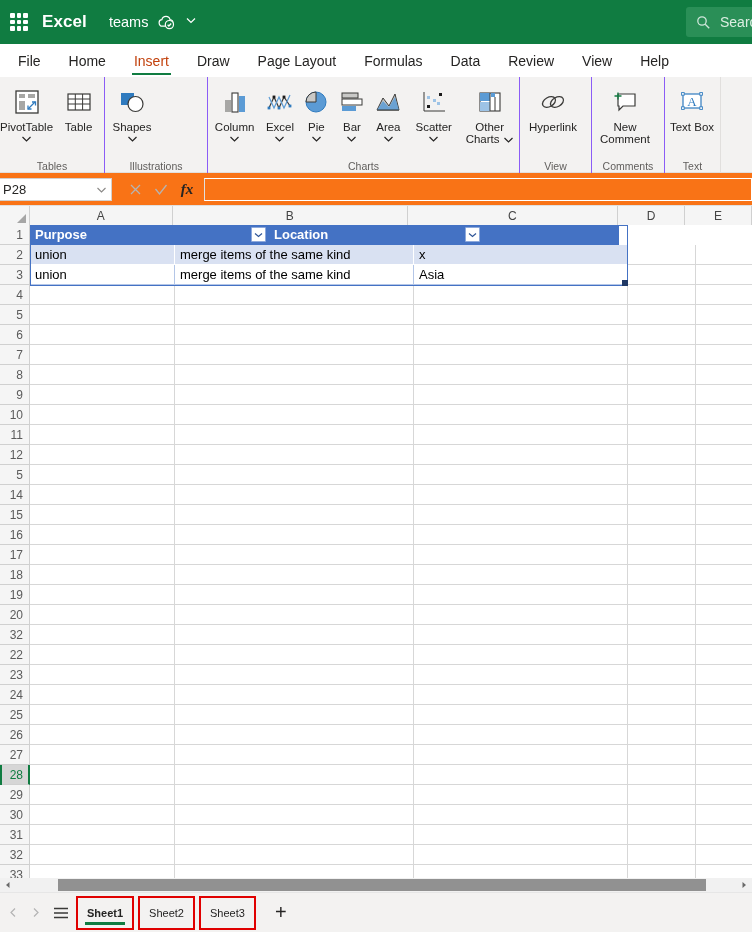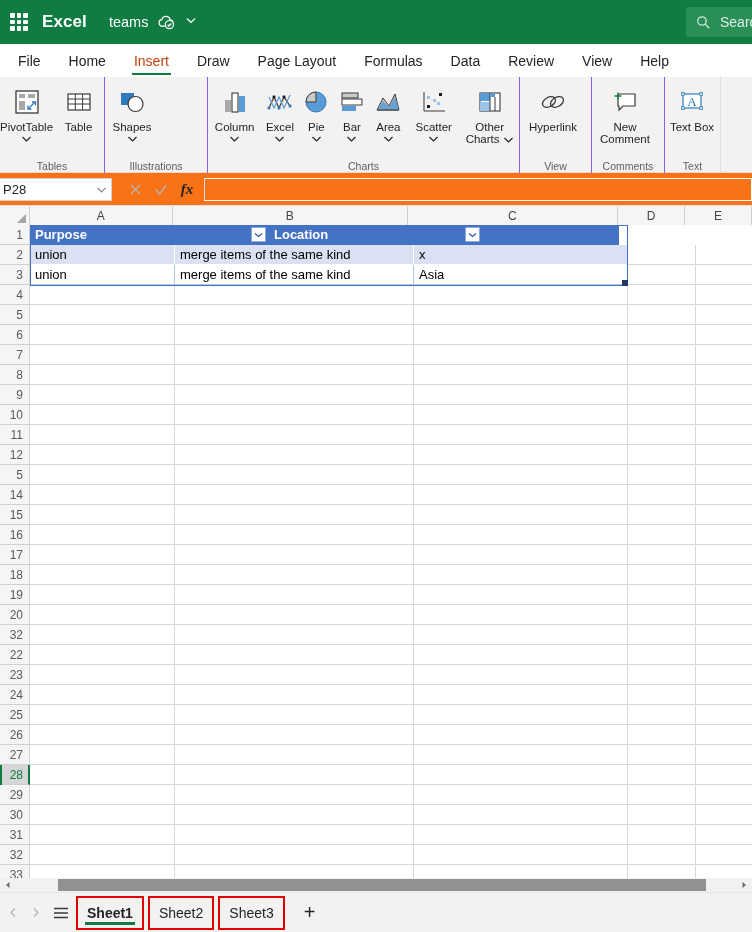--- a/index.html
+++ b/index.html
@@ -164,21 +164,21 @@
   .hthumb { position: absolute; left: 42px; top: 1px; height: 12px; width: 648px; background: #919191; border-radius: 0; cursor: grab; }
   .harrow { width: 16px; height: 14px; display: flex; align-items: center; justify-content: center; cursor: pointer; }
   .sheetbar {
     height: 40px; background: #f3f2f1; display: flex; align-items: center;
     padding-left: 2px; border-top: 1px solid #e6e6e6;
   }
   .navbtn { width: 22px; height: 30px; display: flex; align-items: center; justify-content: center; cursor: pointer; }
   .allsheets { width: 30px; height: 30px; display: flex; align-items: center; justify-content: center; cursor: pointer; }
   .stab {
     height: 30px; padding: 0 11px; display: flex; align-items: center;
-    font-size: 14px; color: #252423; position: relative; cursor: pointer;
+    font-size: 11px; color: #252423; position: relative; cursor: pointer;
     margin-right: 4px;
   }
   .stab.active { font-weight: bold; }
   .stab.active::after {
     content: ""; position: absolute; left: 9px; right: 9px; bottom: 3px;
     height: 3px; background: #107c41;
   }
   .stab .annot {
     position: absolute; left: 0; top: -2px; right: 0; bottom: -2px;
     border: 2px solid #e00000; pointer-events: none;

